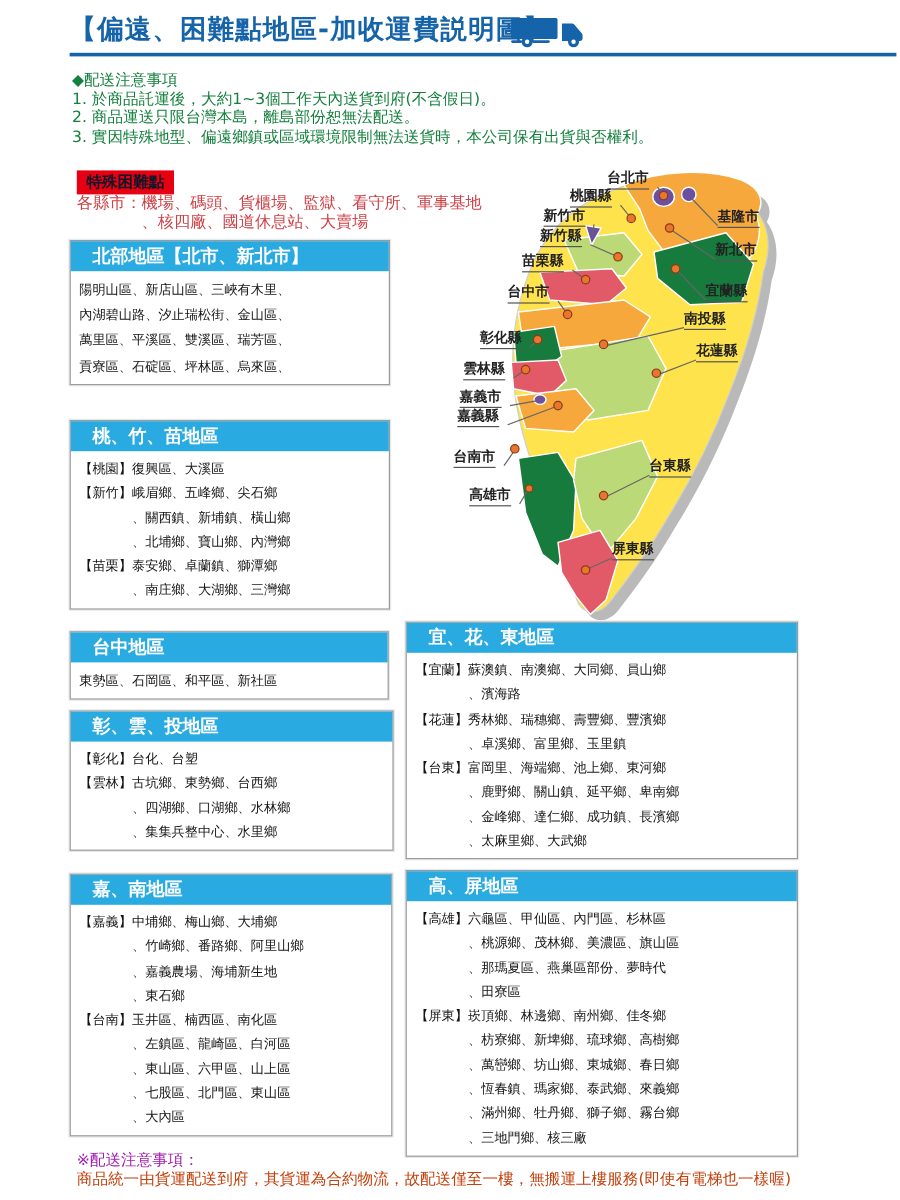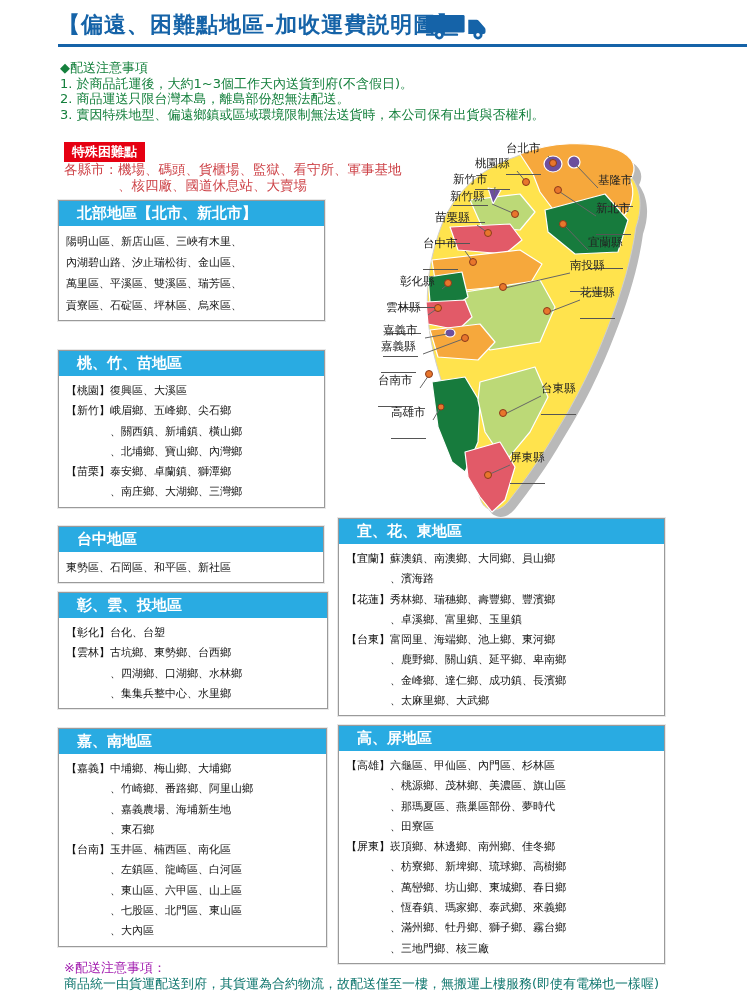--- a/index.html
+++ b/index.html
@@ -7,47 +7,47 @@
   #page{position:relative;width:750px;height:1000px;background:#fff;overflow:hidden;}
 
   
   .title{position:absolute;left:58px;top:10px;font-size:22px;font-weight:bold;color:#1563a8;letter-spacing:1px;}
   .title-rule{position:absolute;left:58px;top:44px;width:689px;height:3px;background:#1563a8;}
   .truck{position:absolute;left:425px;top:12px;width:70px;height:30px;}
 
   
   .notices{position:absolute;left:60px;top:60px;font-size:13px;line-height:15px;color:#15803d;}
   .notices div{margin-bottom:0.5px;}
-  .special-badge{position:absolute;left:64px;top:142px;background:#e60012;color:#ffffff;font-size:13px;font-weight:bold;padding:1px 8px;}
+  .special-badge{position:absolute;left:64px;top:142px;background:#e60012;color:#0f172a;font-size:13px;font-weight:bold;padding:1px 8px;}
   .special-lines{position:absolute;left:64px;top:161px;font-size:13.5px;line-height:16px;color:#cd4247;}
 
   
   .rbox{position:absolute;background:#fff;border:1px solid #9a9a9a;box-shadow:0 0 0 1px #e8e8e8;}
   .rbox .hd{background:#29abe2;color:#fff;font-weight:bold;font-size:15px;padding:3px 18px;}
   .rbox .bd{padding:5px 6px 4px 7px;font-size:11px;color:#141414;}
   .rbox .bd div{line-height:21.2px;}
   .rbox.compact .bd div{line-height:20.3px;}
 
   #box-north{left:58px;top:200px;width:265px;}
   #box-taozhumiao{left:58px;top:350px;width:265px;}
   #box-taichung{left:58px;top:526px;width:264px;}
   #box-zhangyuntou{left:58px;top:592px;width:268px;}
   #box-jianan{left:58px;top:728px;width:267px;}
   #box-yihuadong{left:338px;top:518px;width:325px;}
   #box-gaoping{left:338px;top:725px;width:325px;}
 
   
   #map{position:absolute;left:370px;top:132px;width:380px;height:385px;}
   #map svg{position:absolute;left:0;top:0;}
-  .mlabel{position:absolute;font-size:11.5px;font-weight:normal;color:#222;border-bottom:1px solid #555;padding-bottom:18px;white-space:nowrap;}
+  .mlabel{position:absolute;font-size:11.5px;font-weight:bold;color:#222;border-bottom:1px solid #555;padding-bottom:1px;white-space:nowrap;}
 
   
   .footer{position:absolute;left:64px;top:960px;font-size:13px;line-height:16px;}
   .footer .f1{color:#a21caf;}
-  .footer .f2{color:#0f766e;}
+  .footer .f2{color:#c2410c;}
 </style>
 </head>
 <body>
 
 <div id="page">
 
   <div class="title">【偏遠、困難點地區-加收運費説明圖】</div>
   <svg class="truck" viewBox="0 0 76 32">
     <g fill="#1563a8">
       <rect x="1" y="3" width="42" height="19" rx="1.5"></rect>

